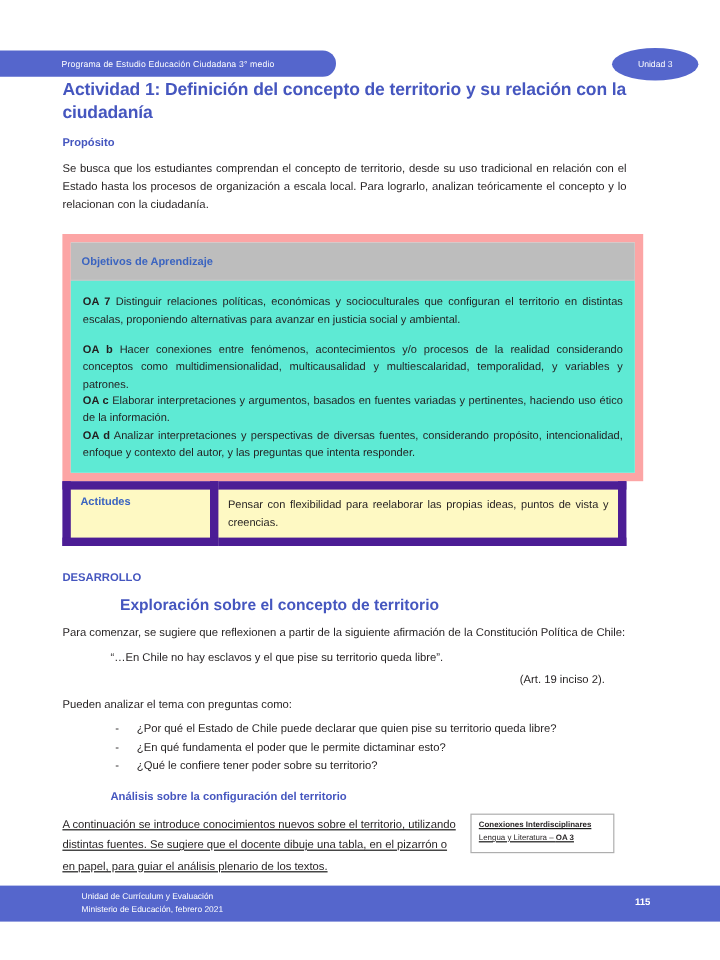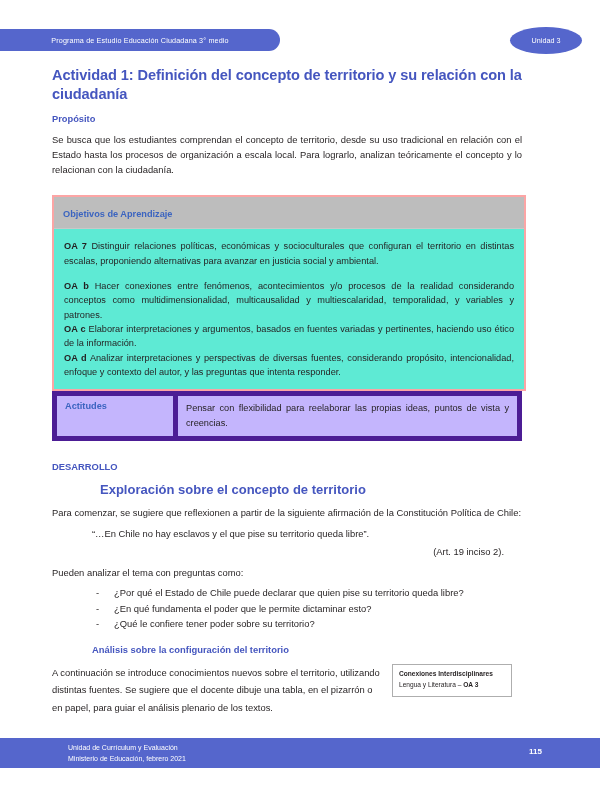--- a/index.html
+++ b/index.html
@@ -12,21 +12,21 @@
     height: 800px;
     position: relative;
     font-family: "Liberation Sans", sans-serif;
     color: #1a1a1a;
     overflow: hidden;
   }
 
   
   .header-zone {
     position: absolute;
-    top: 3px; left: 0;
+    top: 16px; left: 0;
     width: 600px;
     height: 62px;
   }
   .header-pill {
     position: absolute;
     left: 0;
     top: 26px;
     height: 22px;
     width: 280px;
     background: #5566cc;
@@ -88,21 +88,21 @@
     font-size: 9.4px;
     line-height: 1.62;
     text-align: justify;
     color: #231f20;
   }
 
   
   .oa-table {
     margin-top: 18px;
     width: 470px;
-    border: 2px solid #fca5a5;
+    border: 7px solid #fca5a5;
     border-collapse: collapse;
   }
   .oa-head {
     background: #bdbdbd;
     padding: 6px 9px 7px 9px;
     border-bottom: 1px solid #c8c8c8;
   }
   .oa-head-label {
     color: #3b64c0;
     font-size: 9.2px;
@@ -122,22 +122,22 @@
   .oa-item + .oa-item { margin-top: 0px; }
   .oa-item.gap { margin-top: 11px; }
   .oa-code { font-weight: bold; }
 
   .meta-table {
     width: 470px;
     border-collapse: collapse;
     table-layout: fixed;
   }
   .meta-table td {
-    background: #c4b5fd;
-    border: 5px solid #4c1d95;
+    background: #fef9c3;
+    border: 7px solid #4c1d95;
     vertical-align: top;
     padding: 5px 8px 6px 8px;
   }
   .meta-label {
     width: 100px;
     color: #3b64c0;
     font-size: 9.2px;
     font-weight: bold;
   }
   .meta-value {
@@ -198,20 +198,21 @@
     position: absolute;
     left: 44px;
   }
 
   
   .bottom-row {
     margin-top: 9px;
     display: flex;
     align-items: flex-start;
     gap: 10px;
+    text-decoration: underline;
   }
   .bottom-text {
     width: 330px;
     font-size: 9.4px;
     line-height: 1.85;
     color: #231f20;
   }
   .conn-box {
     width: 120px;
     border: 1px solid #aeaeae;

